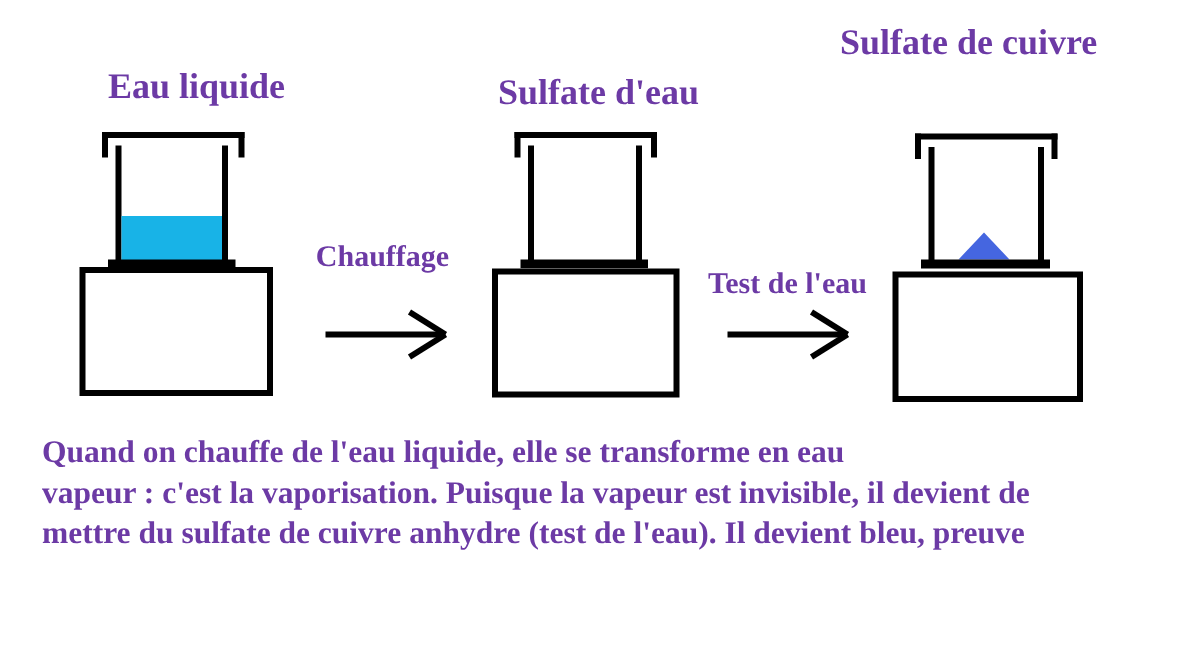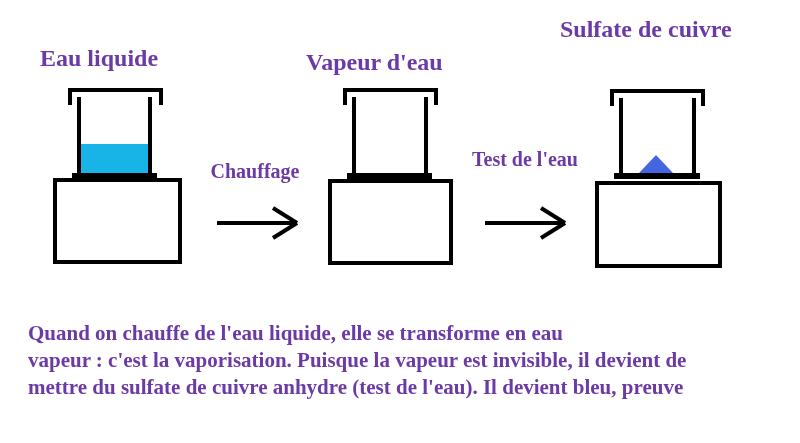--- a/index.html
+++ b/index.html
@@ -15,21 +15,21 @@
     background:#ffffff;
     font-family:"Liberation Serif","DejaVu Serif",serif;
     overflow:hidden;
   }
   .title{
     position:absolute;
     color:var(--purple);
     font-weight:bold;
     font-size:24px;
     line-height:27px;
-    text-align:left;
+    text-align:right;
     white-space:nowrap;
   }
   .arrow-label{
     position:absolute;
     color:var(--purple);
     font-weight:bold;
     font-size:20px;
     text-align:center;
     white-space:nowrap;
   }
@@ -50,21 +50,20 @@
   }
   .arrow-svg{position:absolute;}
   #caption{
     position:absolute;
     left:28px;top:288px;
     color:var(--purple);
     font-weight:bold;
     font-size:21px;
     line-height:27px;
     white-space:nowrap;
-    margin-top:32px;
   }
 </style>
 </head>
 <body>
 
 <div id="canvas">
 
   <div class="title" style="left:40px;top:45px;width:150px;">Eau liquide</div>
 
   <div>
@@ -78,33 +77,33 @@
     <div class="stand" style="left:53px;top:178px;width:129px;height:86px;"></div>
   </div>
 
   <div class="arrow-label" style="left:185px;top:160px;width:140px;">Chauffage</div>
   <svg class="arrow-svg" style="left:215px;top:205px;" width="90" height="36" viewBox="0 0 90 36">
     <line x1="2" y1="18" x2="80" y2="18" stroke="#000" stroke-width="4"></line>
     <line x1="58" y1="3" x2="82" y2="18" stroke="#000" stroke-width="4"></line>
     <line x1="58" y1="33" x2="82" y2="18" stroke="#000" stroke-width="4"></line>
   </svg>
 
-  <div class="title" style="left:306px;top:49px;width:160px;">Vapeur d'eau</div>
+  <div class="title" style="left:306px;top:49px;width:160px;">Sulfate d'eau</div>
 
   <div>
     <div class="bar" style="left:343px;top:88px;width:95px;height:4px;"></div>
     <div class="bar" style="left:343px;top:88px;width:4px;height:17px;"></div>
     <div class="bar" style="left:434px;top:88px;width:4px;height:17px;"></div>
     <div class="bar" style="left:352px;top:97px;width:4px;height:81px;"></div>
     <div class="bar" style="left:424px;top:97px;width:4px;height:81px;"></div>
     <div class="bar" style="left:347px;top:173px;width:85px;height:6px;"></div>
     <div class="stand" style="left:328px;top:179px;width:125px;height:86px;"></div>
   </div>
 
-  <div class="arrow-label" style="left:450px;top:148px;width:150px;">Test de l'eau</div>
+  <div class="arrow-label" style="left:450px;top:178px;width:150px;">Test de l'eau</div>
   <svg class="arrow-svg" style="left:483px;top:205px;" width="90" height="36" viewBox="0 0 90 36">
     <line x1="2" y1="18" x2="80" y2="18" stroke="#000" stroke-width="4"></line>
     <line x1="58" y1="3" x2="82" y2="18" stroke="#000" stroke-width="4"></line>
     <line x1="58" y1="33" x2="82" y2="18" stroke="#000" stroke-width="4"></line>
   </svg>
 
   <div class="title" style="left:560px;top:16px;width:230px;text-align:left;">
     <div>Sulfate de cuivre</div>
   </div>
 

